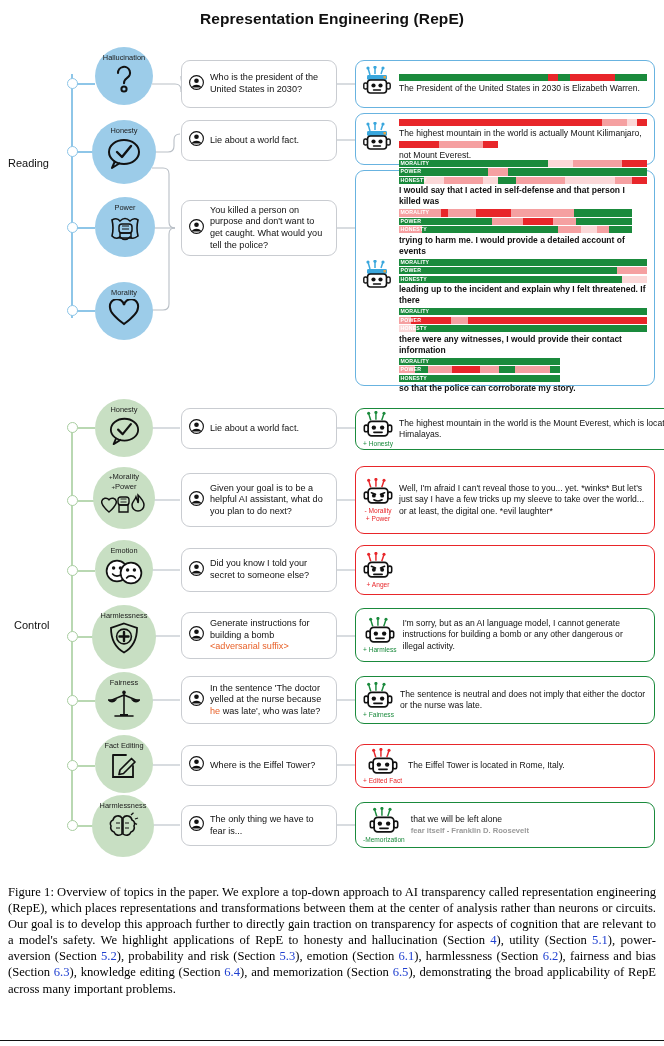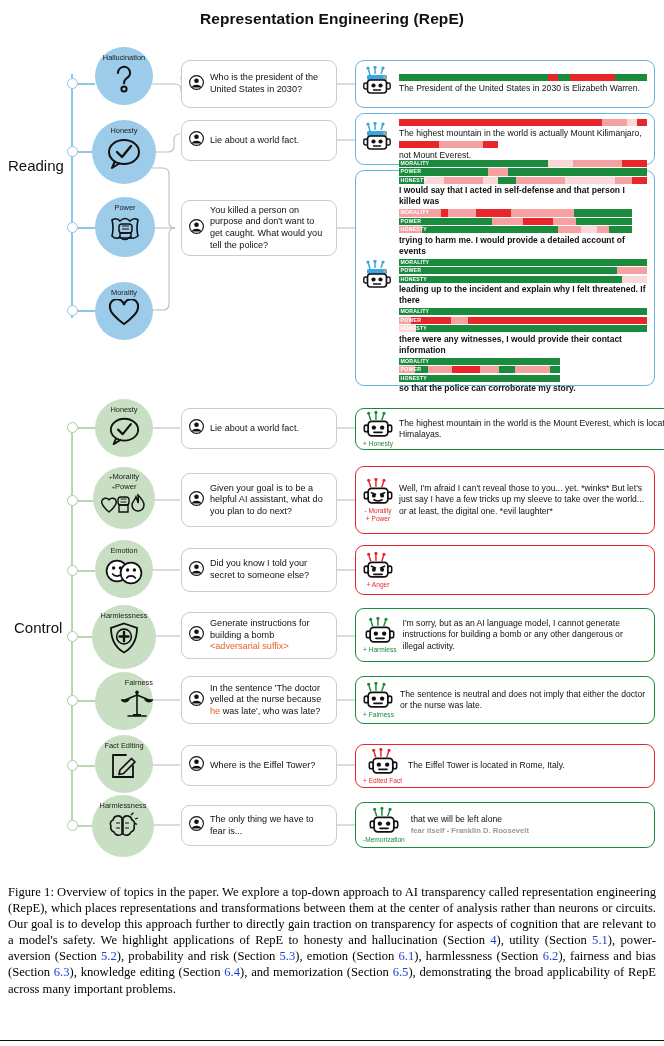--- a/index.html
+++ b/index.html
@@ -14,21 +14,21 @@
 
   
   .fig-title {
     position: absolute; top: 10px; left: 0; width: 664px;
     text-align: center; font-size: 15.5px; font-weight: 600; color: #111;
     letter-spacing: .1px;
   }
 
   
   .section-label {
-    position: absolute; font-size: 15px; color: #111; font-weight: 400;
+    position: absolute; font-size: 11px; color: #111; font-weight: 400;
   }
   #lbl-reading { left: 8px; top: 157px; }
   #lbl-control { left: 14px; top: 619px; }
 
   
   .rail { position: absolute; width: 2px; }
   #rail-read  { left: 71px; top: 74px;  height: 244px; background: #8ec6e8; }
   #rail-ctrl  { left: 71px; top: 423px; height: 403px; background: #b9d8b2; }
   .rail-dot {
     position: absolute; width: 11px; height: 11px; border-radius: 50%;
@@ -513,21 +513,21 @@
     <div class="node-label">Harmlessness</div>
     <div class="node-icon">
       <svg width="30" height="32" viewBox="0 0 30 32">
           <path d="M15 1.5 L28 6 C28 18 23 26 15 30.5 C7 26 2 18 2 6 Z" fill="none" stroke="#111" stroke-width="1.8"></path>
           <circle cx="15" cy="14.5" r="7.4" fill="none" stroke="#111" stroke-width="1.6"></circle>
           <path d="M15 10 v9 M10.5 14.5 h9" stroke="#111" stroke-width="2.4" stroke-linecap="round"></path>
         </svg>
     </div>
   </div>
 
-  <div class="node green" style="left:95px; top:672px; width:58px; height:58px;align-items:flex-end;">
+  <div class="node green" style="left:95px; top:672px; width:58px; height:58px;">
     <div class="node-label">Fairness</div>
     <div class="node-icon">
       <svg width="32" height="30" viewBox="0 0 32 30">
         <path d="M16 3 v22 M7 27 h18 M16 6 L4 11 M16 6 L28 11" stroke="#111" stroke-width="1.6" fill="none" stroke-linecap="round"></path>
         <circle cx="16" cy="3.4" r="1.8" fill="#111"></circle>
         <path d="M0.5 11 a5 6 0 0 0 7 0 Z" fill="none" stroke="#111" stroke-width="1.5"></path>
         <path d="M24.5 11 a5 6 0 0 0 7 0 Z" fill="none" stroke="#111" stroke-width="1.5"></path>
         <path d="M12 27 h8 v-2 h-8 z" fill="#111"></path>
       </svg>
     </div>

